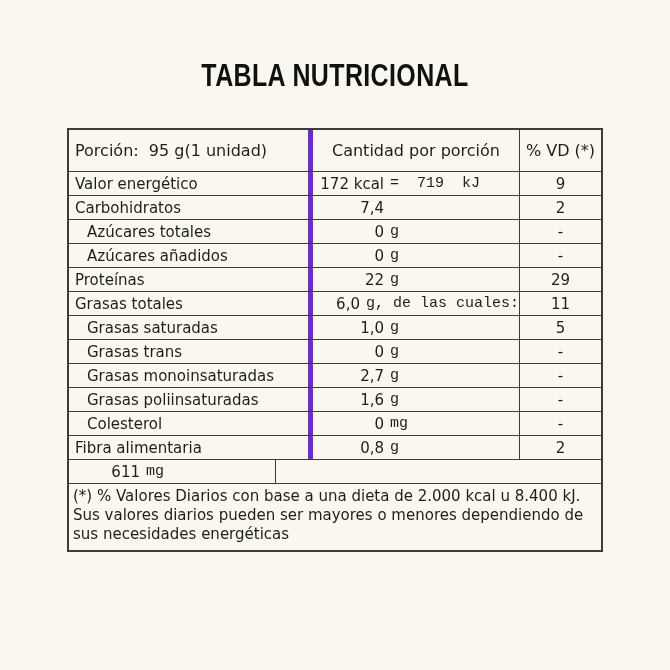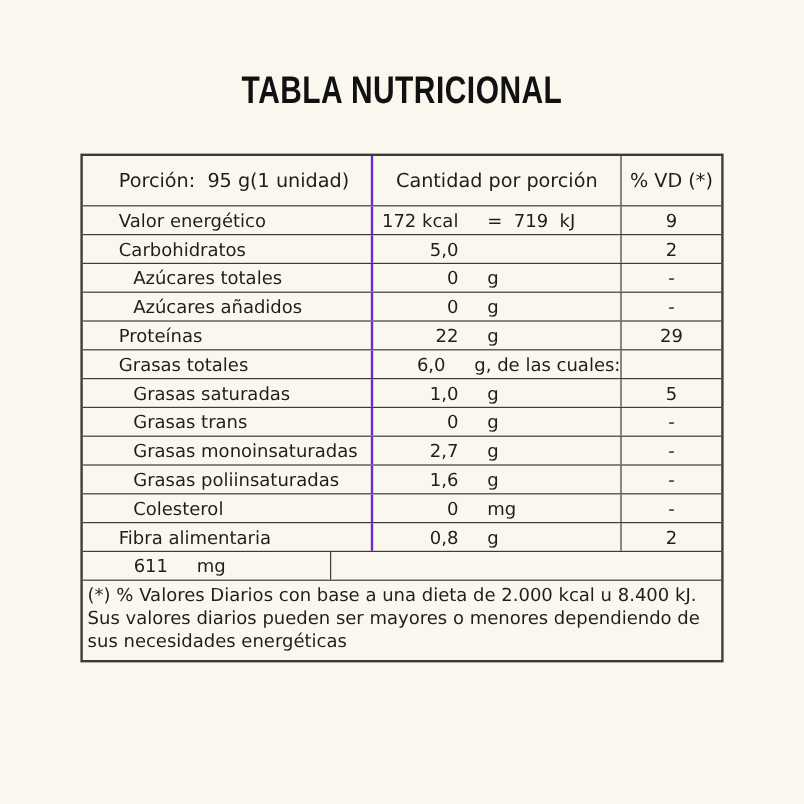--- a/index.html
+++ b/index.html
@@ -49,25 +49,24 @@
   .row.header {
     height: 42px;
     font-size: 16px;
   }
   .cell {
     box-sizing: border-box;
     display: flex;
     align-items: center;
   }
   .c1 {
-    width: 218px;
-    border-right: 2px solid #6d28d9;
+    width: 244px;
+    border-right: 5px solid #6d28d9;
     padding-left: 6px;
     white-space: pre;
-    margin-left: 24px;
   }
   .c1.sub {
     padding-left: 18px;
   }
   .c2 {
     width: 207px;
     border-right: 1px solid #3c3c3c;
   }
   .c3 {
     flex: 1;
@@ -77,22 +76,23 @@
     justify-content: center;
     padding-left: 0;
   }
   .c2 .val {
     display: inline-block;
     width: 71px;
     text-align: right;
     white-space: pre;
   }
   .c2 .unit {
-    padding-left: 24px;
+    padding-left: 6px;
     white-space: pre;
+    font-family: Liberation Mono, monospace;
   }
   .footnote {
     box-sizing: border-box;
     padding: 3px 7px 6px 4px;
     font-size: 15px;
     line-height: 19px;
     min-height: 58px;
   }
 </style>
 </head>
@@ -113,21 +113,21 @@
     <div class="cell c2">
         <span class="val">172 kcal</span>
         <span class="unit">=  719  kJ</span>
       </div>
     <div class="cell c3">9</div>
   </div>
 
   <div class="row">
     <div class="cell c1">Carbohidratos</div>
     <div class="cell c2">
-        <span class="val">5,0</span>
+        <span class="val">7,4</span>
       </div>
     <div class="cell c3">2</div>
   </div>
 
   <div class="row">
     <div class="cell c1 sub">Azúcares totales</div>
     <div class="cell c2">
         <span class="val">0</span>
         <span class="unit">g</span>
       </div>
@@ -151,20 +151,21 @@
       </div>
     <div class="cell c3">29</div>
   </div>
 
   <div class="row">
     <div class="cell c1">Grasas totales</div>
     <div class="cell c2">
         <span class="val">6,0</span>
         <span class="unit">g, de las cuales:</span>
       </div>
+    <div class="cell c3">11</div>
   </div>
 
   <div class="row">
     <div class="cell c1 sub">Grasas saturadas</div>
     <div class="cell c2">
         <span class="val">1,0</span>
         <span class="unit">g</span>
       </div>
     <div class="cell c3">5</div>
   </div>

